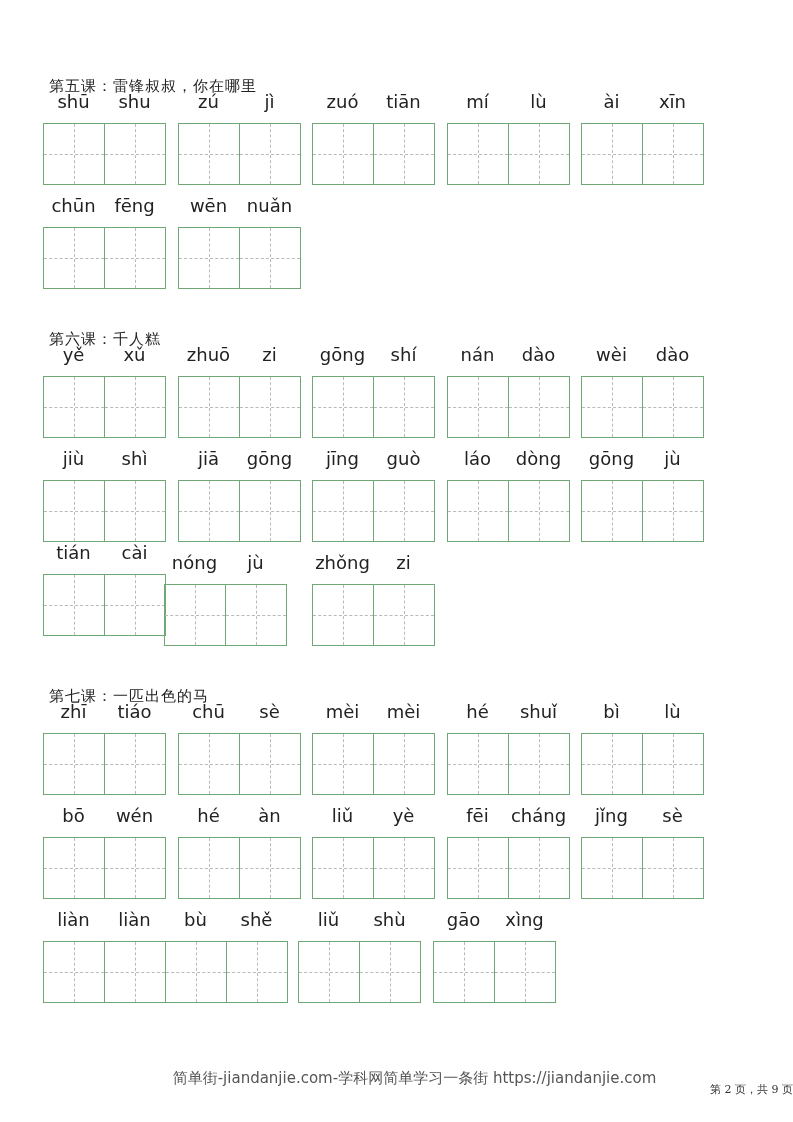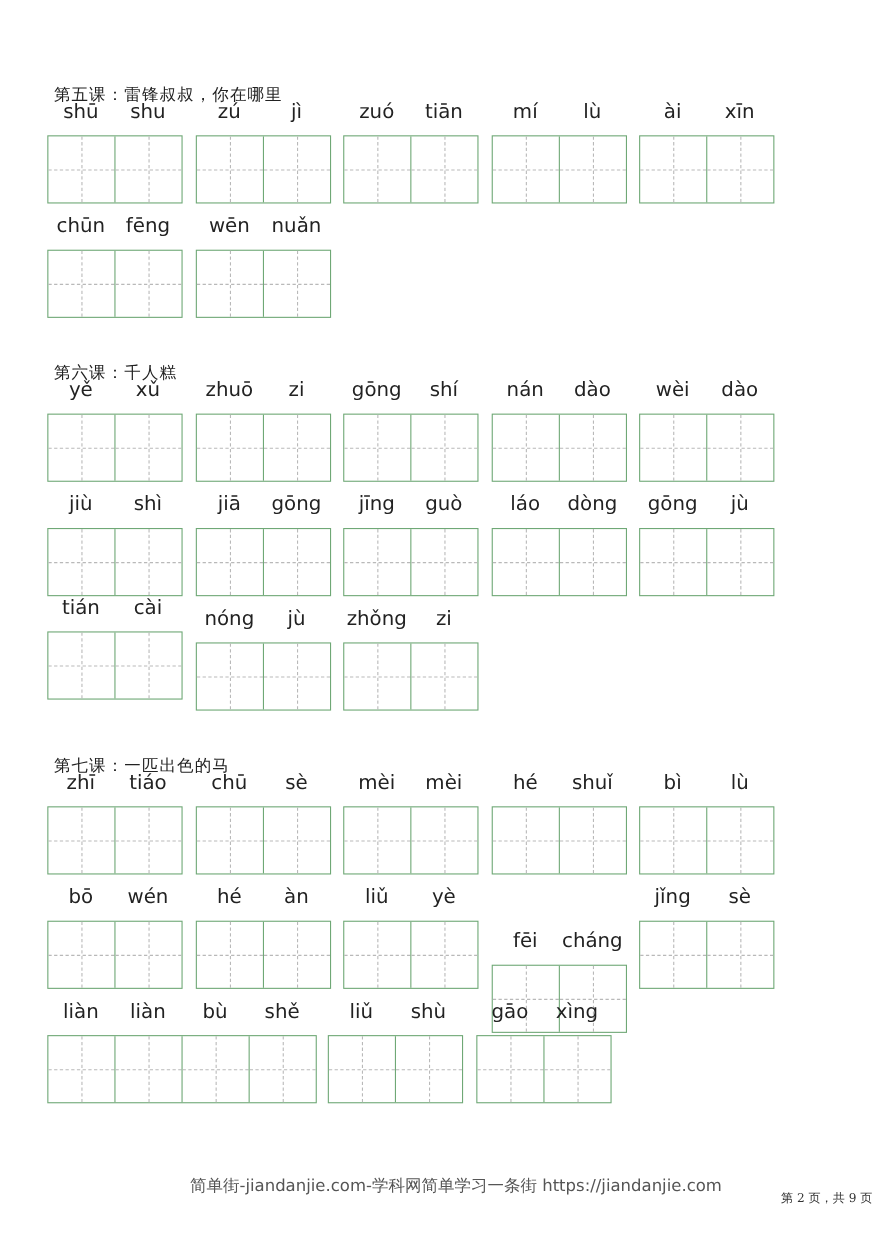--- a/index.html
+++ b/index.html
@@ -197,21 +197,21 @@
   <div class="word-group" style="left:43px;top:542px">
       <div class="pinyin-row">
         <div class="pinyin">tián</div>
         <div class="pinyin">cài</div>
       </div>
       <div class="cells">
         <div class="cell"></div>
         <div class="cell"></div>
       </div>
     </div>
-  <div class="word-group" style="left:178px;top:552px">
+  <div class="word-group" style="left:164px;top:552px">
       <div class="pinyin-row">
         <div class="pinyin">nóng</div>
         <div class="pinyin">jù</div>
       </div>
       <div class="cells">
         <div class="cell"></div>
         <div class="cell"></div>
       </div>
     </div>
   <div class="word-group" style="left:312px;top:552px">
@@ -299,21 +299,21 @@
   <div class="word-group" style="left:312px;top:805px">
       <div class="pinyin-row">
         <div class="pinyin">liǔ</div>
         <div class="pinyin">yè</div>
       </div>
       <div class="cells">
         <div class="cell"></div>
         <div class="cell"></div>
       </div>
     </div>
-  <div class="word-group" style="left:447px;top:845px">
+  <div class="word-group" style="left:447px;top:805px">
       <div class="pinyin-row">
         <div class="pinyin">fēi</div>
         <div class="pinyin">cháng</div>
       </div>
       <div class="cells">
         <div class="cell"></div>
         <div class="cell"></div>
       </div>
     </div>
   <div class="word-group" style="left:581px;top:805px">

